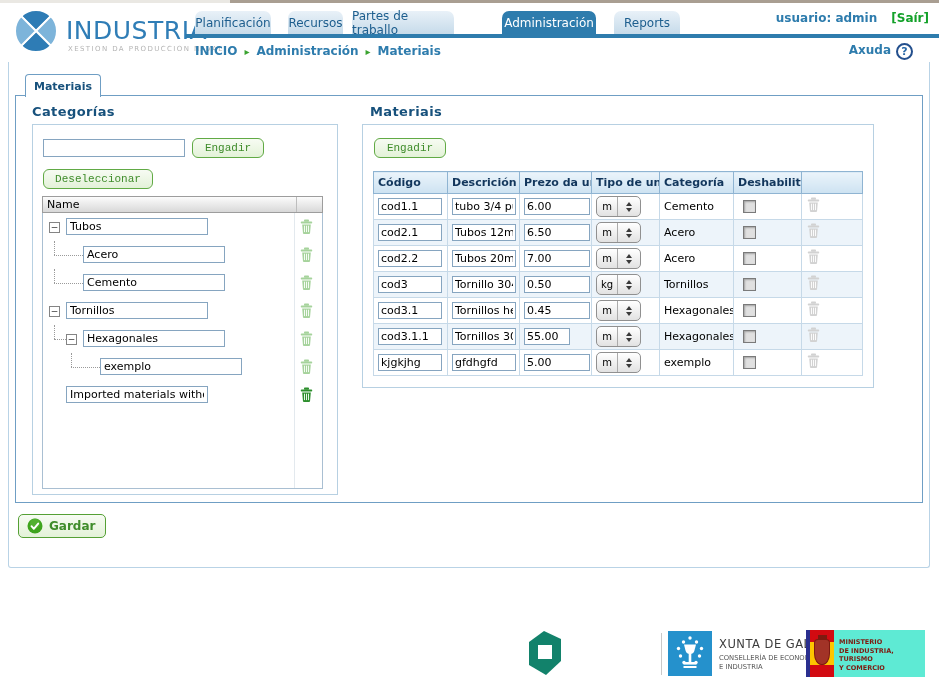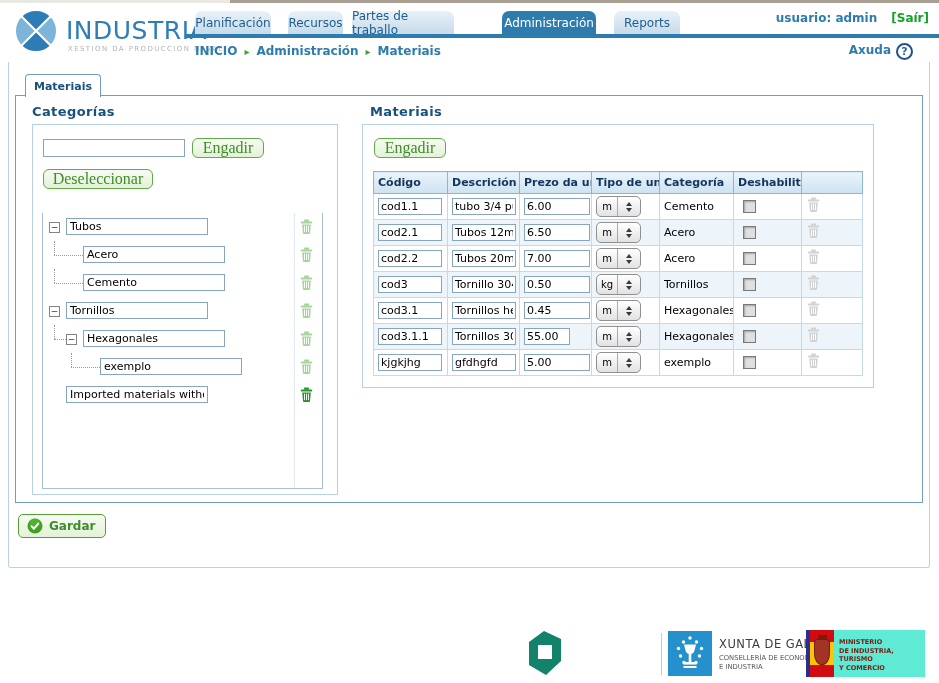--- a/index.html
+++ b/index.html
@@ -47,22 +47,22 @@
   .content-tab::after { content:""; position:absolute; left:0; right:0; bottom:-2px; height:3px; background:#fff; }
   .inner-panel { position:absolute; left:15px; top:95px; width:908px; height:408px;
                  border:1px solid #6f9ec4; background:#fff; z-index:1; }
   .section-title { position:absolute; z-index:2; font-size:13px; font-weight:bold; color:#17517c; letter-spacing:0.4px; }
   .sub-panel { position:absolute; z-index:2; border:1px solid #b7d0e2; background:#fff; }
 
   
   .text-input { position:absolute; z-index:3; border:1px solid #86a5c0; background:#fff;
                 font-family:inherit; font-size:11px; padding:0 3px; }
   .btn-green { position:absolute; z-index:3; background:linear-gradient(#f7fbf3,#e3f2d8);
-               border:1px solid #61aa45; border-radius:6px; color:#3f8c2b; font-size:16px;
-               font-family:Liberation Serif, serif; display:flex; align-items:center; justify-content:center; cursor:pointer; }
+               border:1px solid #61aa45; border-radius:6px; color:#3f8c2b; font-size:11px;
+               font-family:Liberation Mono, monospace; display:flex; align-items:center; justify-content:center; cursor:pointer; }
 
   
   .tree-header { position:absolute; left:42px; top:196px; width:281px; height:17px; z-index:3;
                  background:linear-gradient(#fcfcfc,#d8d8d8); border:1px solid #9d9d9d; display:flex; }
   .th-name { flex:1; padding:1px 4px; border-right:1px solid #bdbdbd; }
   .th-actions { width:25px; }
   .tree-body { position:absolute; left:42px; top:213px; width:281px; height:276px; z-index:3;
                border:1px solid #a9bfd2; border-top:none; background:#fff; overflow:hidden; }
   .tree-vsep { position:absolute; right:27px; top:0; bottom:0; width:1px; background:#e3e9ee; }
   .tree-row { position:absolute; left:0; width:100%; height:28px; }
@@ -176,20 +176,24 @@
   <div class="outer-container"></div>
   <div class="content-tab">Materiais</div>
   <div class="inner-panel"></div>
 
   <div class="section-title" style="left:32px;top:104px">Categorías</div>
   <div class="sub-panel" style="left:32px;top:124px;width:306px;height:371px"></div>
   <input class="text-input" style="left: 43px; top: 139px; width: 142px; height: 18px;">
   <button class="btn-green" style="left:192px;top:138px;width:72px;height:20px">Engadir</button>
   <button class="btn-green" style="left:43px;top:169px;width:110px;height:20px">Deseleccionar</button>
 
+  <div class="tree-header">
+    <span class="th-name">Name</span>
+    <span class="th-actions"></span>
+  </div>
   <div class="tree-body">
     <div class="tree-vsep"></div>
   <div class="tree-row" style="top: 0px;">
         <div class="expander" style="left: 6px;">−</div>
         <input class="tree-input" value="Tubos" style="left: 23px;">
         <span class="tree-trash"><span class="trash green"><svg width="15" height="16" viewBox="0 0 15 16">
               <rect x="5" y="0.6" width="5" height="2.2" rx="0.8" fill="currentColor"></rect>
               <rect x="1.8" y="2.5" width="11.4" height="2.1" rx="0.8" fill="currentColor"></rect>
               <path d="M3.2 5.6 h8.6 l-0.75 8.5 a1 1 0 0 1 -1 0.9 h-5.1 a1 1 0 0 1 -1 -0.9 z" fill="currentColor"></path>
               <rect x="5.1" y="6.7" width="0.9" height="6.4" fill="#fff"></rect>

